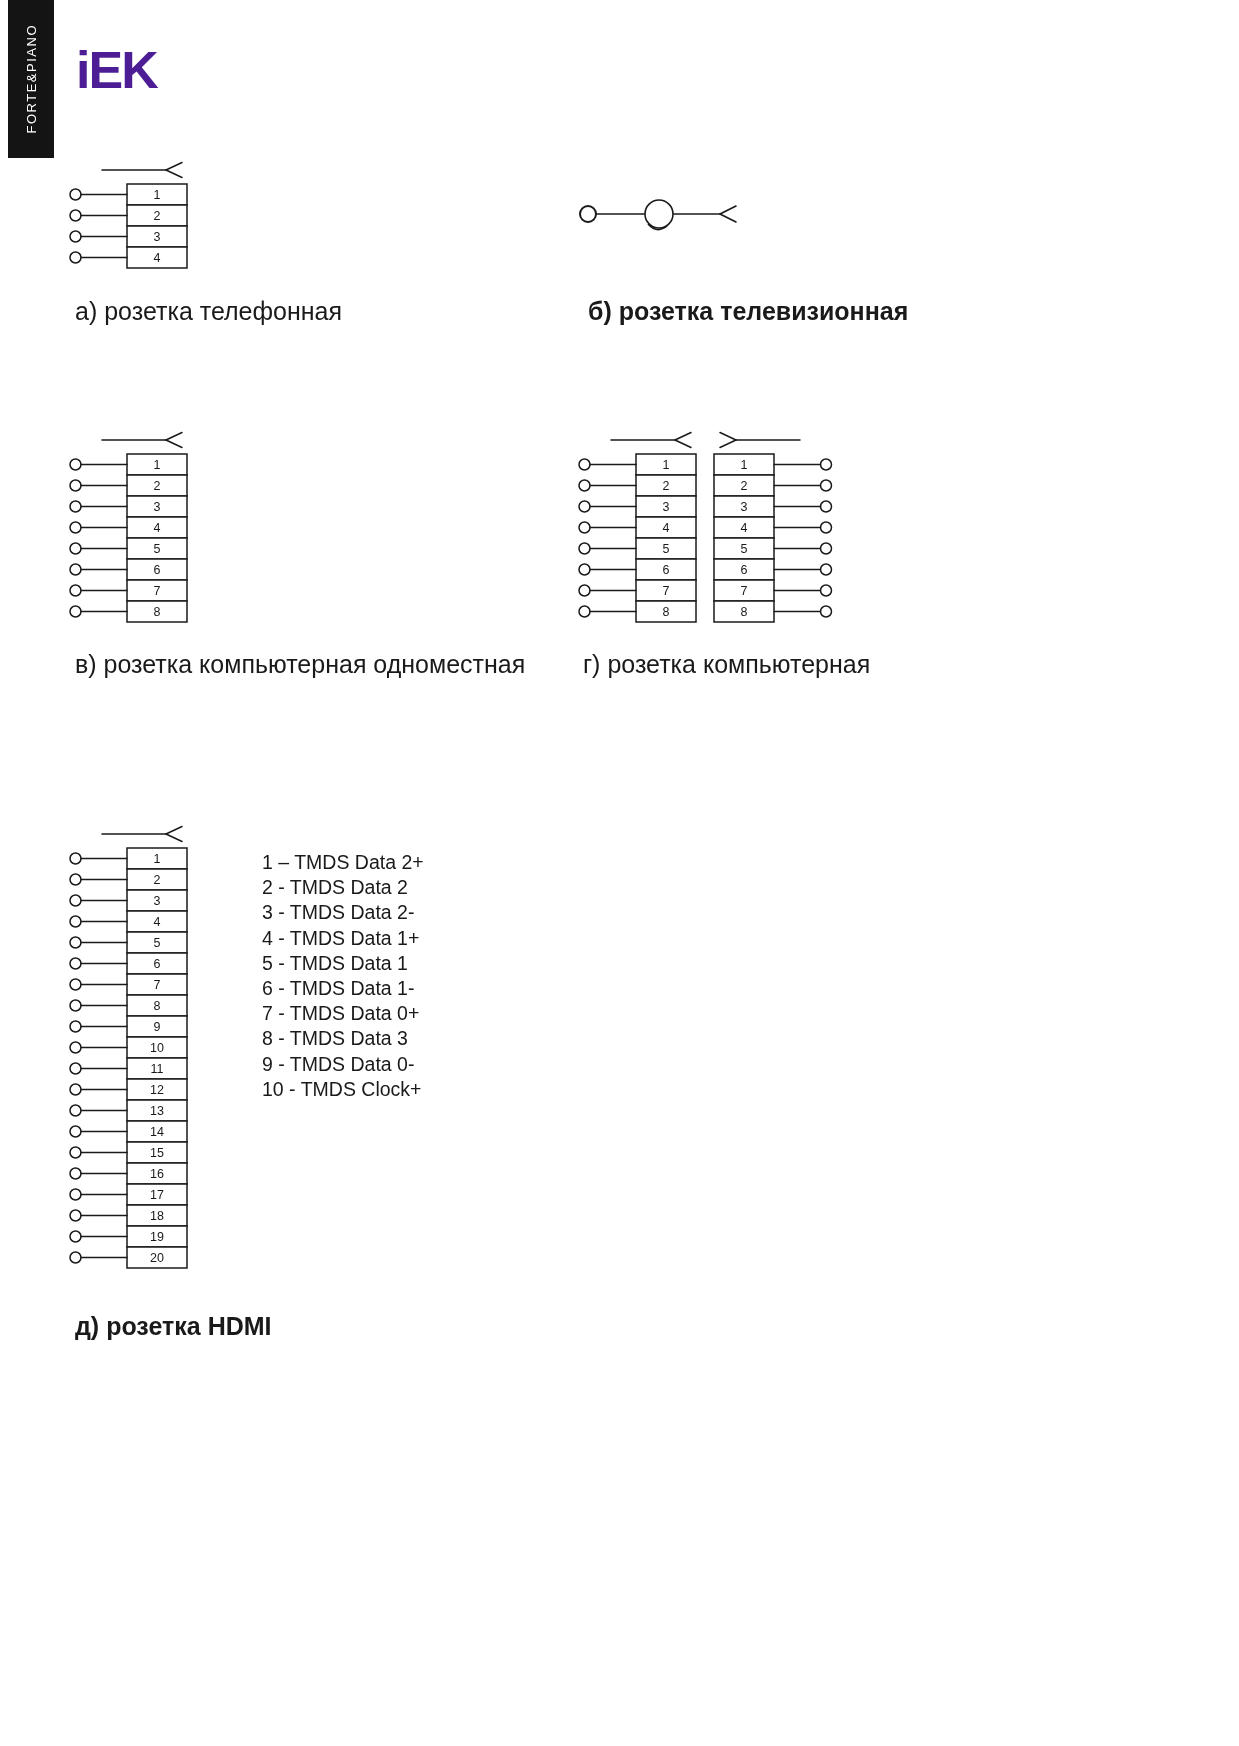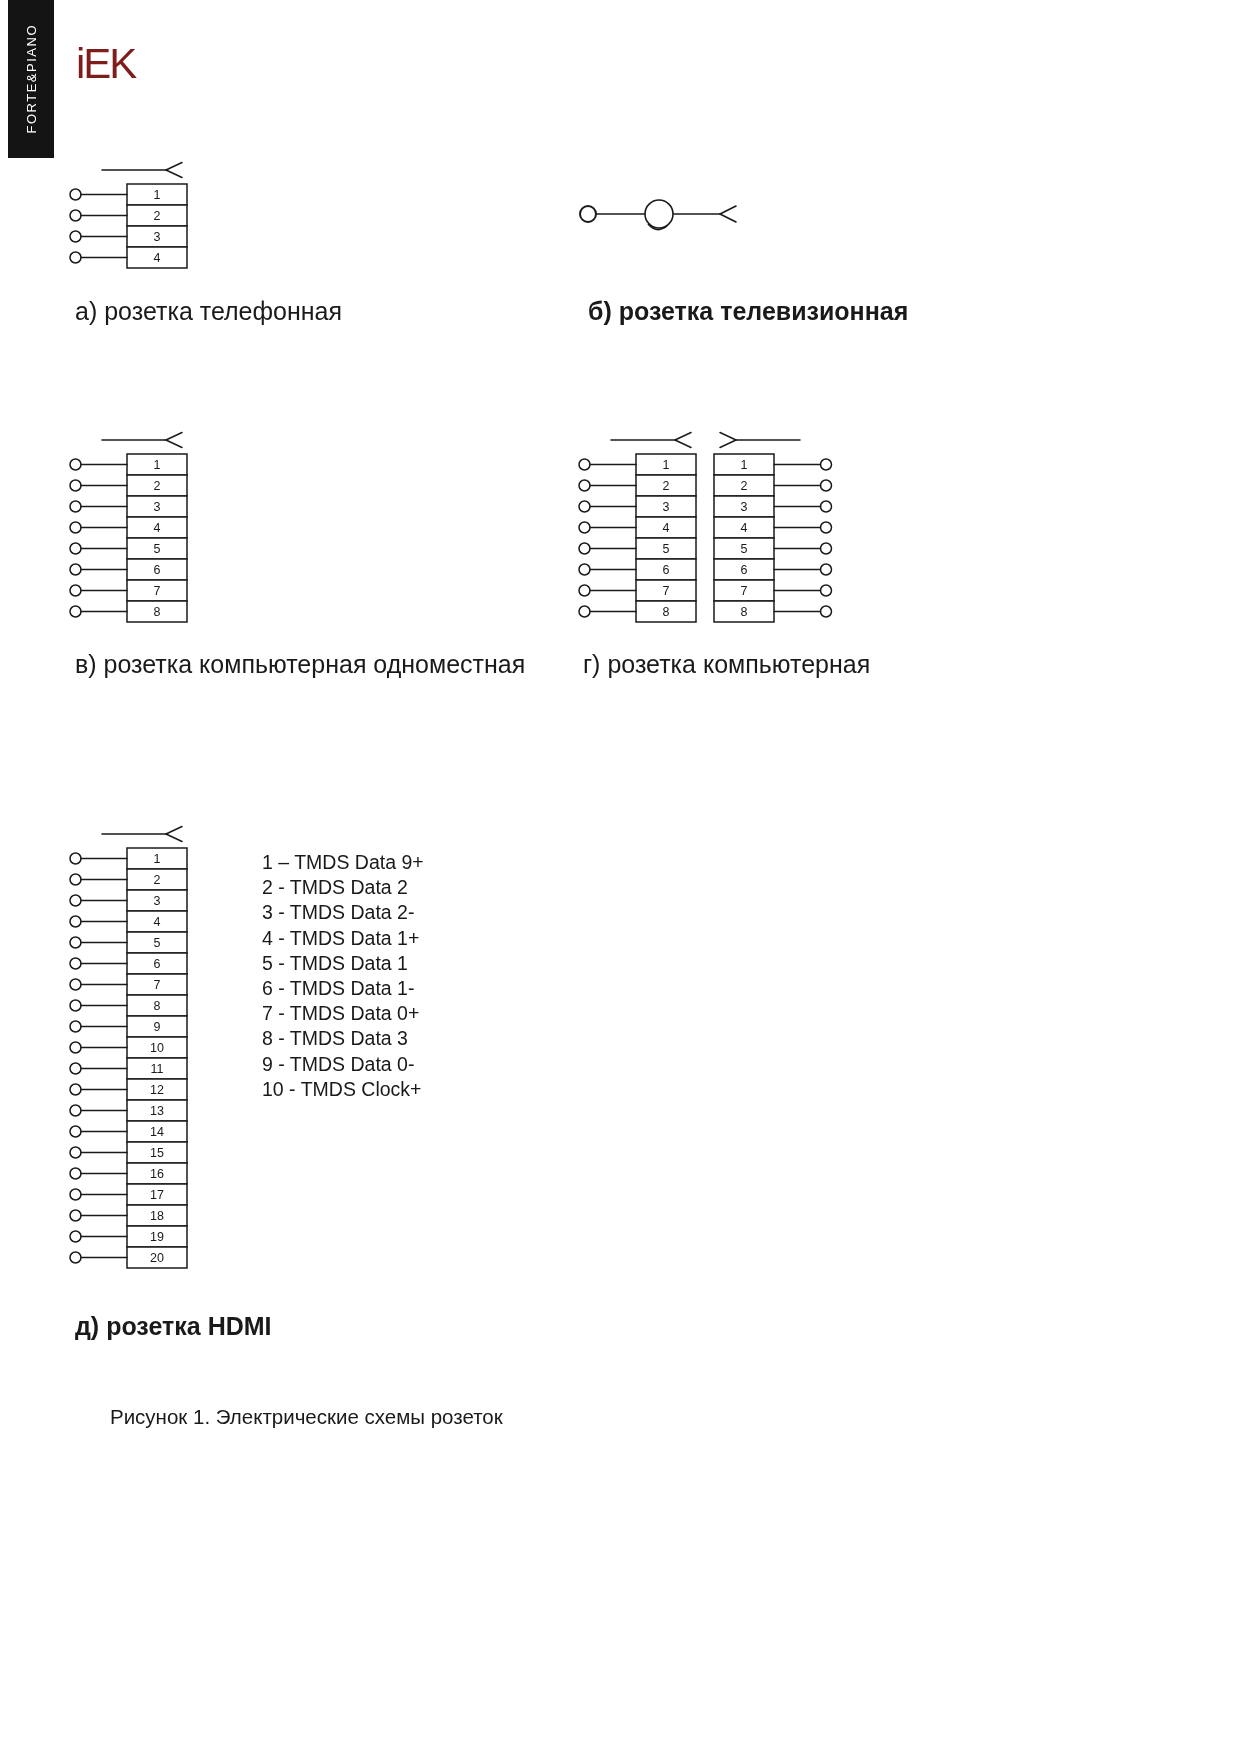--- a/index.html
+++ b/index.html
@@ -11,22 +11,22 @@
   .abs { position:absolute; }
   .banner {
     left:8px; top:0; width:46px; height:158px; background:#141414;
     display:flex; align-items:center; justify-content:center;
   }
   .banner span {
     color:#ffffff; font-size:13px; letter-spacing:1.5px;
     writing-mode:vertical-rl; transform:rotate(180deg); white-space:nowrap;
   }
   .logo {
-    left:76px; top:40px; font-size:42px; font-weight:400;
-    letter-spacing:-2px; color:#7f1d1d;
+    left:76px; top:40px; font-size:52px; font-weight:700;
+    letter-spacing:-2px; color:#4c1d95;
   }
   .diagram-label { font-size:25px; color:#1a1a1a; white-space:nowrap; }
   .legend { font-size:19.5px; line-height:25.2px; white-space:nowrap; }
   .caption { font-size:20.5px; white-space:nowrap; }
   svg text { font-family:"Liberation Sans", sans-serif; }
 </style>
 </head>
 <body>
 
 <div class="page">
@@ -267,28 +267,27 @@
         <rect x="61" y="404" width="60" height="21" fill="#ffffff" stroke="#1a1a1a" stroke-width="1.5"></rect>
         <text x="91" y="419" text-anchor="middle" font-size="12.5" fill="#1a1a1a">19</text>
         <circle cx="9.5" cy="414.5" r="5.5" fill="#ffffff" stroke="#1a1a1a" stroke-width="1.5"></circle>
         <line x1="15" y1="414.5" x2="61" y2="414.5" stroke="#1a1a1a" stroke-width="1.5" stroke-linecap="round"></line>
         <rect x="61" y="425" width="60" height="21" fill="#ffffff" stroke="#1a1a1a" stroke-width="1.5"></rect>
         <text x="91" y="440" text-anchor="middle" font-size="12.5" fill="#1a1a1a">20</text>
         <circle cx="9.5" cy="435.5" r="5.5" fill="#ffffff" stroke="#1a1a1a" stroke-width="1.5"></circle>
         <line x1="15" y1="435.5" x2="61" y2="435.5" stroke="#1a1a1a" stroke-width="1.5" stroke-linecap="round"></line>
       </svg></div>
   <div class="abs legend" style="left:262px; top:850px;">
-      <div>1 – TMDS Data 9+</div>
+      <div>1 – TMDS Data 2+</div>
       <div>2 - TMDS Data 2</div>
       <div>3 - TMDS Data 2-</div>
       <div>4 - TMDS Data 1+</div>
       <div>5 - TMDS Data 1</div>
       <div>6 - TMDS Data 1-</div>
       <div>7 - TMDS Data 0+</div>
       <div>8 - TMDS Data 3</div>
       <div>9 - TMDS Data 0-</div>
       <div>10 - TMDS Clock+</div>
     </div>
   <div class="abs diagram-label" style="left:75px; top:1312px;font-weight:bold;">д) розетка HDMI</div>
 
-  <div class="abs caption" style="left:110px; top:1405px;">Рисунок 1. Электрические схемы розеток</div>
 
 </div>
 
 </body></html>

